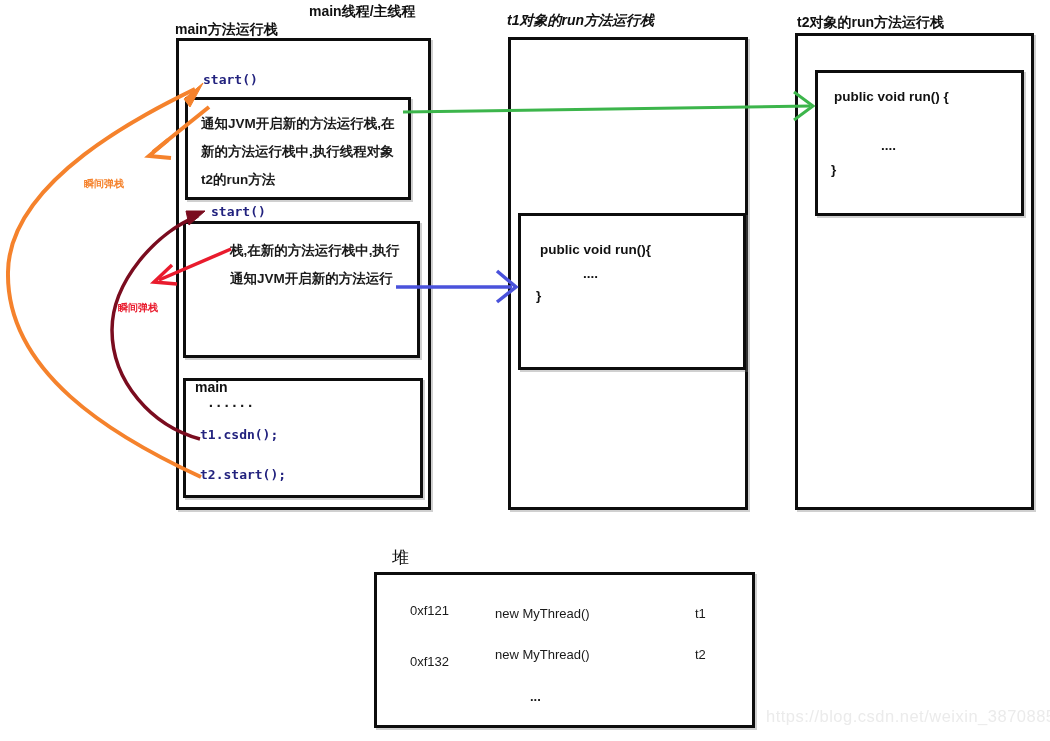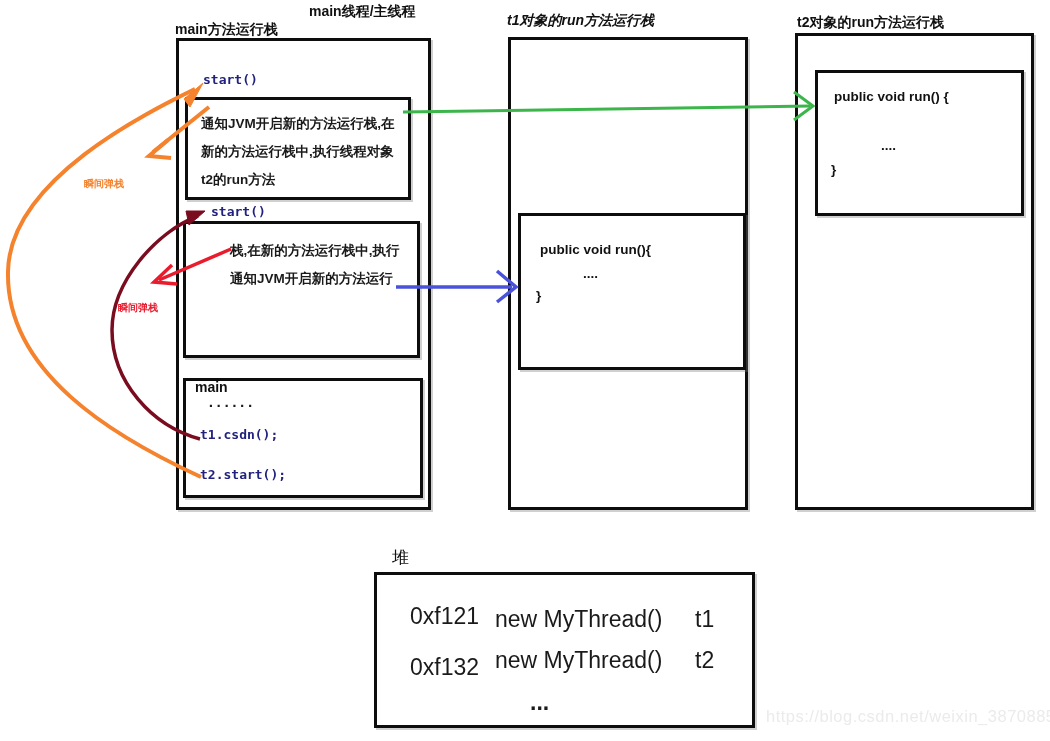--- a/index.html
+++ b/index.html
@@ -7,21 +7,21 @@
     position:relative;width:1050px;height:741px;background:#ffffff;overflow:hidden;
     font-family:"Liberation Sans",sans-serif;color:#111;
   }
   .abs{position:absolute;}
   .lbl{font-weight:bold;font-size:14px;white-space:nowrap;color:#111;}
   .box{position:absolute;border:3px solid #0d0d0d;background:transparent;box-sizing:border-box;
        box-shadow:2px 2px 0 rgba(120,120,120,.35);}
   .cjk{font-weight:bold;font-size:13.5px;line-height:28px;color:#1a1a1a;}
   .code{font-family:"DejaVu Sans Mono","Liberation Mono",monospace;font-weight:bold;font-size:13px;white-space:nowrap;}
   .runcode{font-weight:bold;font-size:13.5px;white-space:nowrap;color:#111;}
-  .heaptxt{font-size:23px;color:#1a1a1a;white-space:nowrap;}
+  .heaptxt{font-size:13px;color:#1a1a1a;white-space:nowrap;}
   .poplbl{font-weight:bold;font-size:10px;white-space:nowrap;}
   svg.arrows{position:absolute;left:0;top:0;pointer-events:none;z-index:5;}
   .watermark{font-size:16.5px;letter-spacing:.5px;}
 </style>
 </head>
 <body>
 
 <div class="canvas">
 
   <div class="abs lbl" style="left:175px;top:21px;text-align:center;">main方法运行栈</div>

